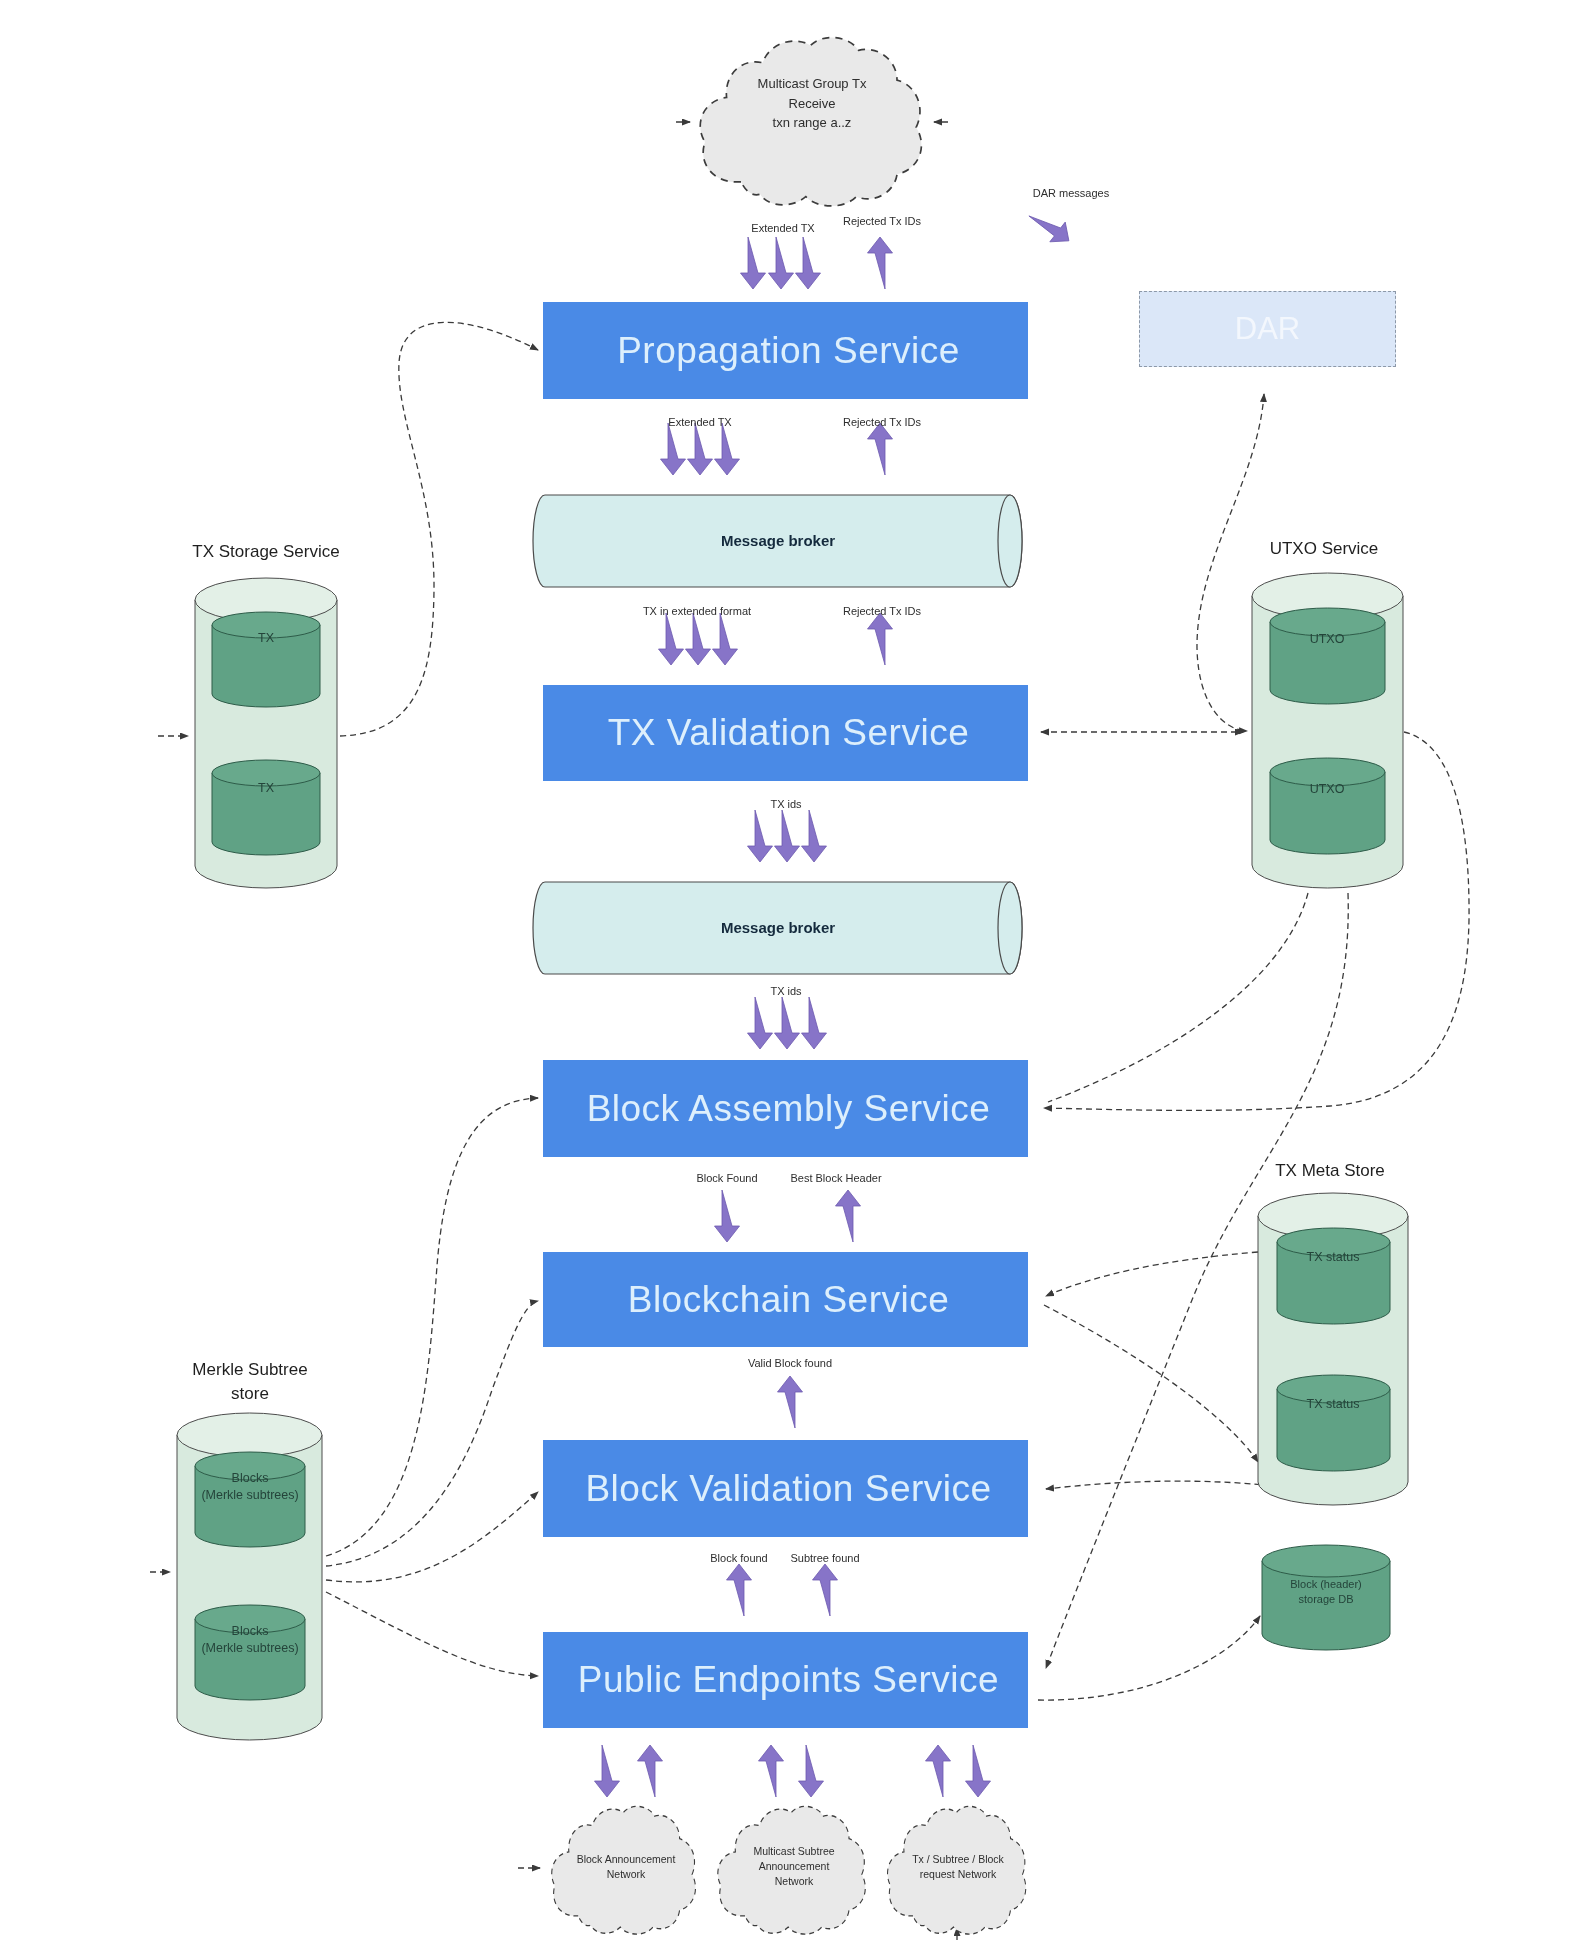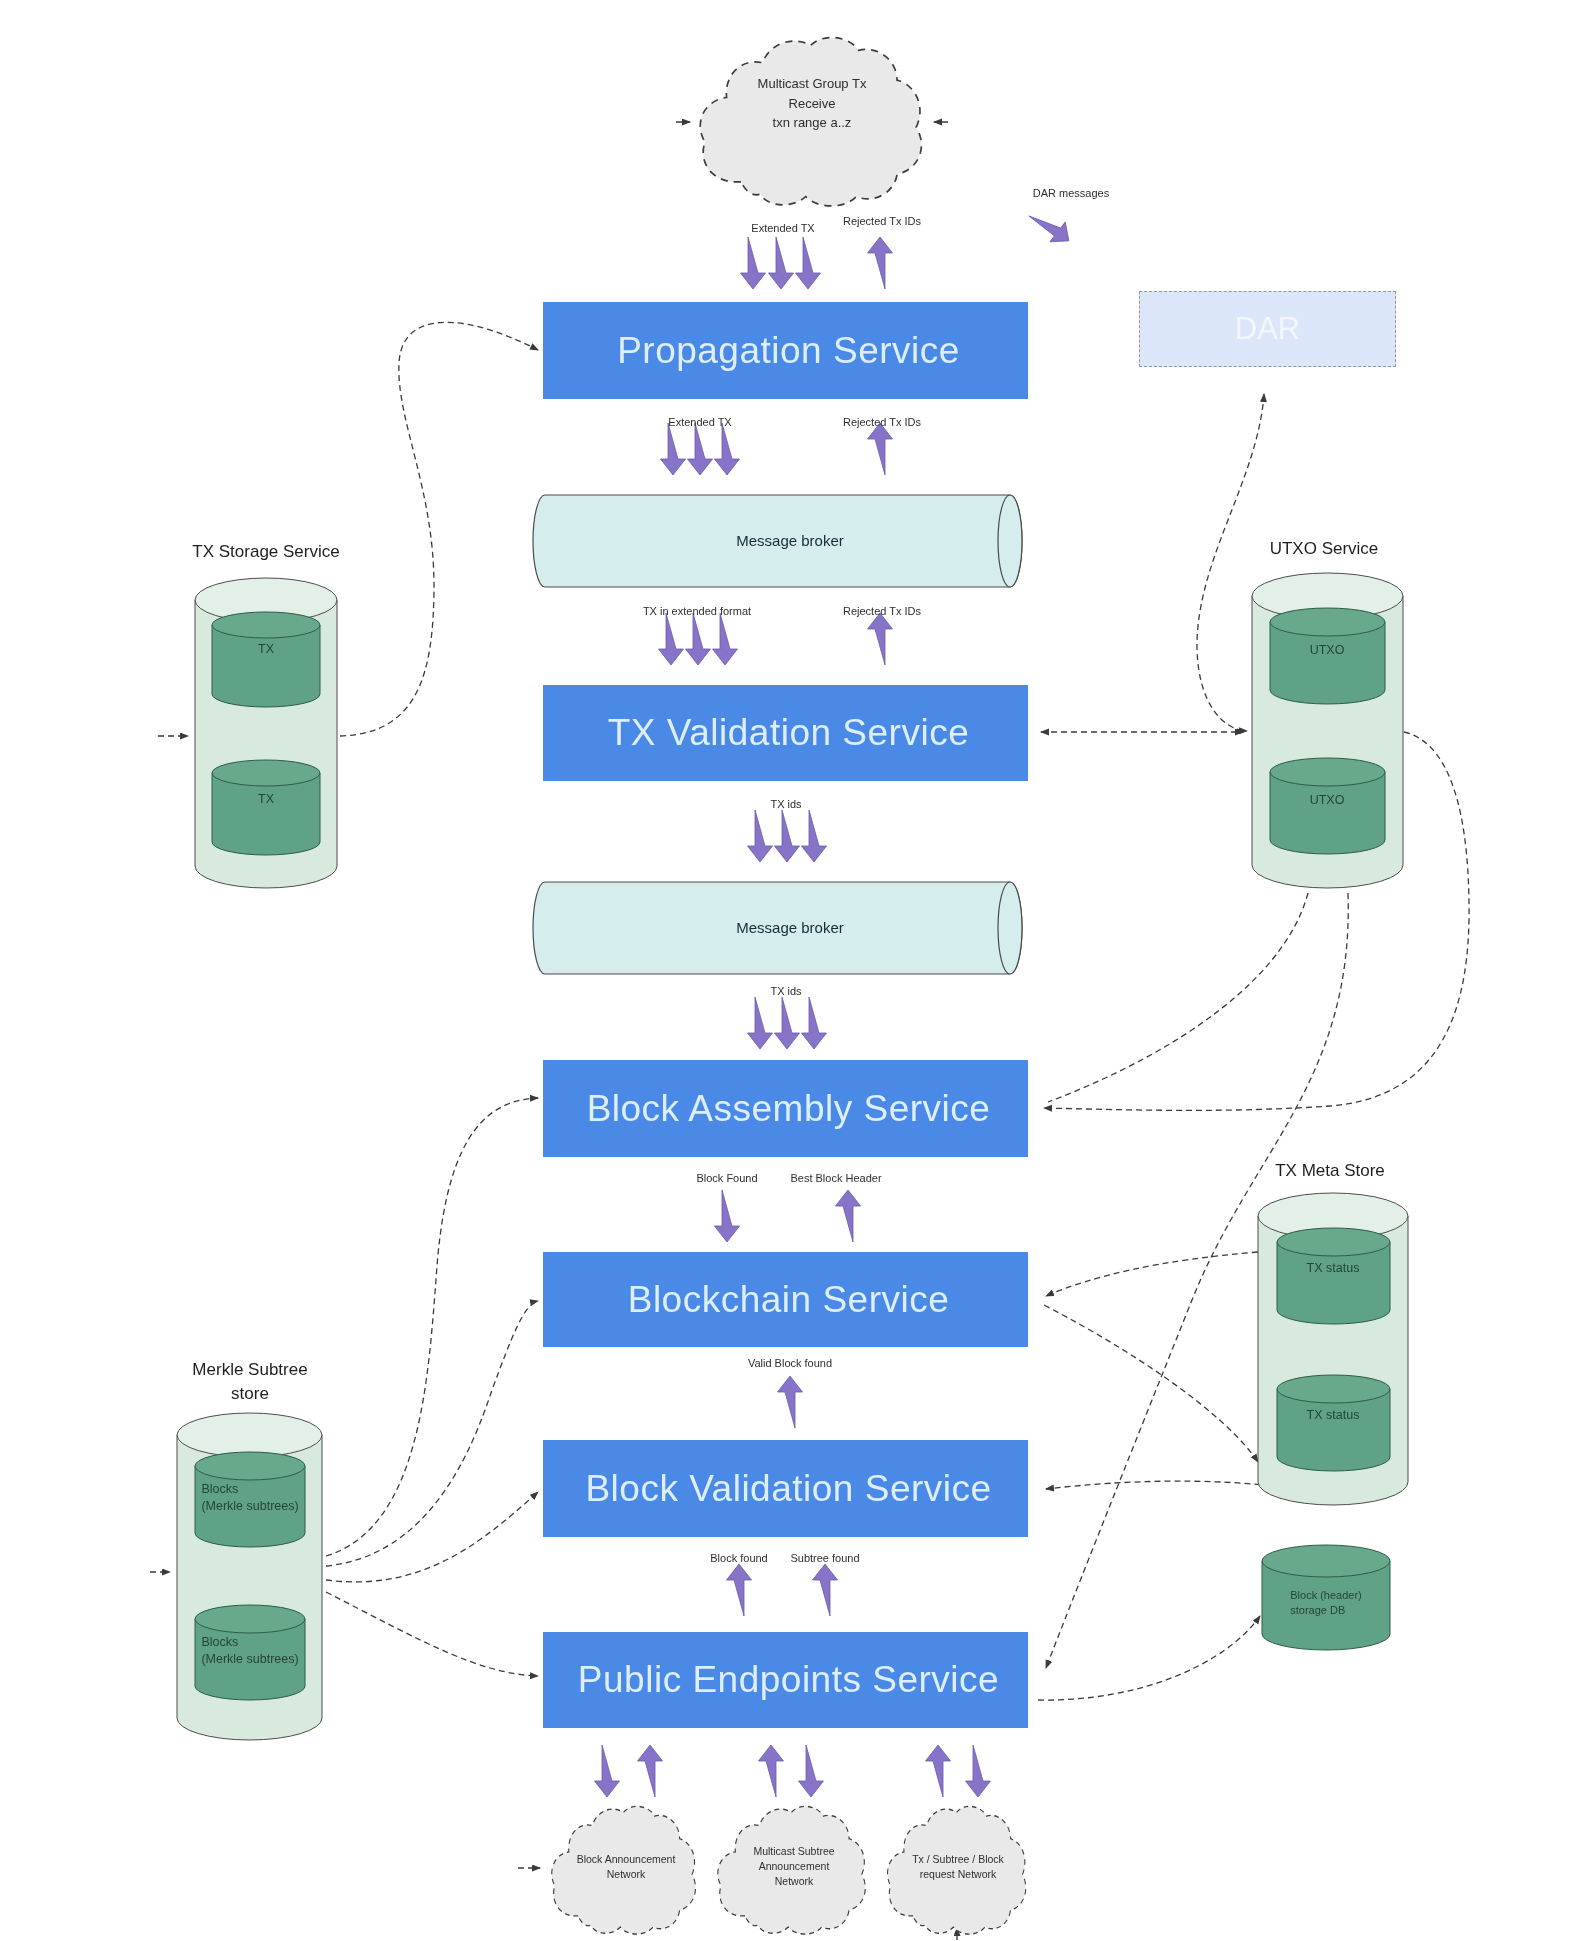--- a/index.html
+++ b/index.html
@@ -8,22 +8,22 @@
   .layer{position:absolute;left:0;top:0;}
   .svc{position:absolute;background:#4a8ae6;color:#ddeffc;display:flex;align-items:center;
        justify-content:center;font-size:37px;letter-spacing:.5px;padding-left:6px;}
   .dar{position:absolute;background:#dbe7f8;border:1.5px dashed #8c98a8;color:#f3f7fd;
        display:flex;align-items:center;justify-content:center;font-size:31px;box-sizing:border-box;}
   .lbl{position:absolute;transform:translateX(-50%);font-size:11px;color:#2e2e2e;
        white-space:pre-line;text-align:center;line-height:1.4;}
   .title{position:absolute;transform:translateX(-50%);font-size:17px;color:#1f1f1f;
        white-space:pre-line;text-align:center;line-height:1.4;}
   .disklbl{position:absolute;transform:translateX(-50%);font-size:12.5px;color:#24443a;
-       white-space:pre-line;text-align:left;line-height:1.35;margin-top:11px;}
-  .brokerlbl{position:absolute;transform:translateX(-50%);font-size:15px;font-weight:normal;color:#142a3d;margin-left:12px;}
+       white-space:pre-line;text-align:center;line-height:1.35;}
+  .brokerlbl{position:absolute;transform:translateX(-50%);font-size:15px;font-weight:bold;color:#142a3d;}
   .cloudlbl{position:absolute;transform:translateX(-50%);font-size:13px;color:#2e2e2e;
        white-space:pre-line;text-align:center;line-height:1.5;}
   .cloudlbl.small{font-size:10.5px;line-height:1.45;}
 </style>
 </head>
 <body>
 
 <div class="canvas">
 
   <svg class="layer" width="1574" height="1941" viewBox="0 0 1574 1941">

